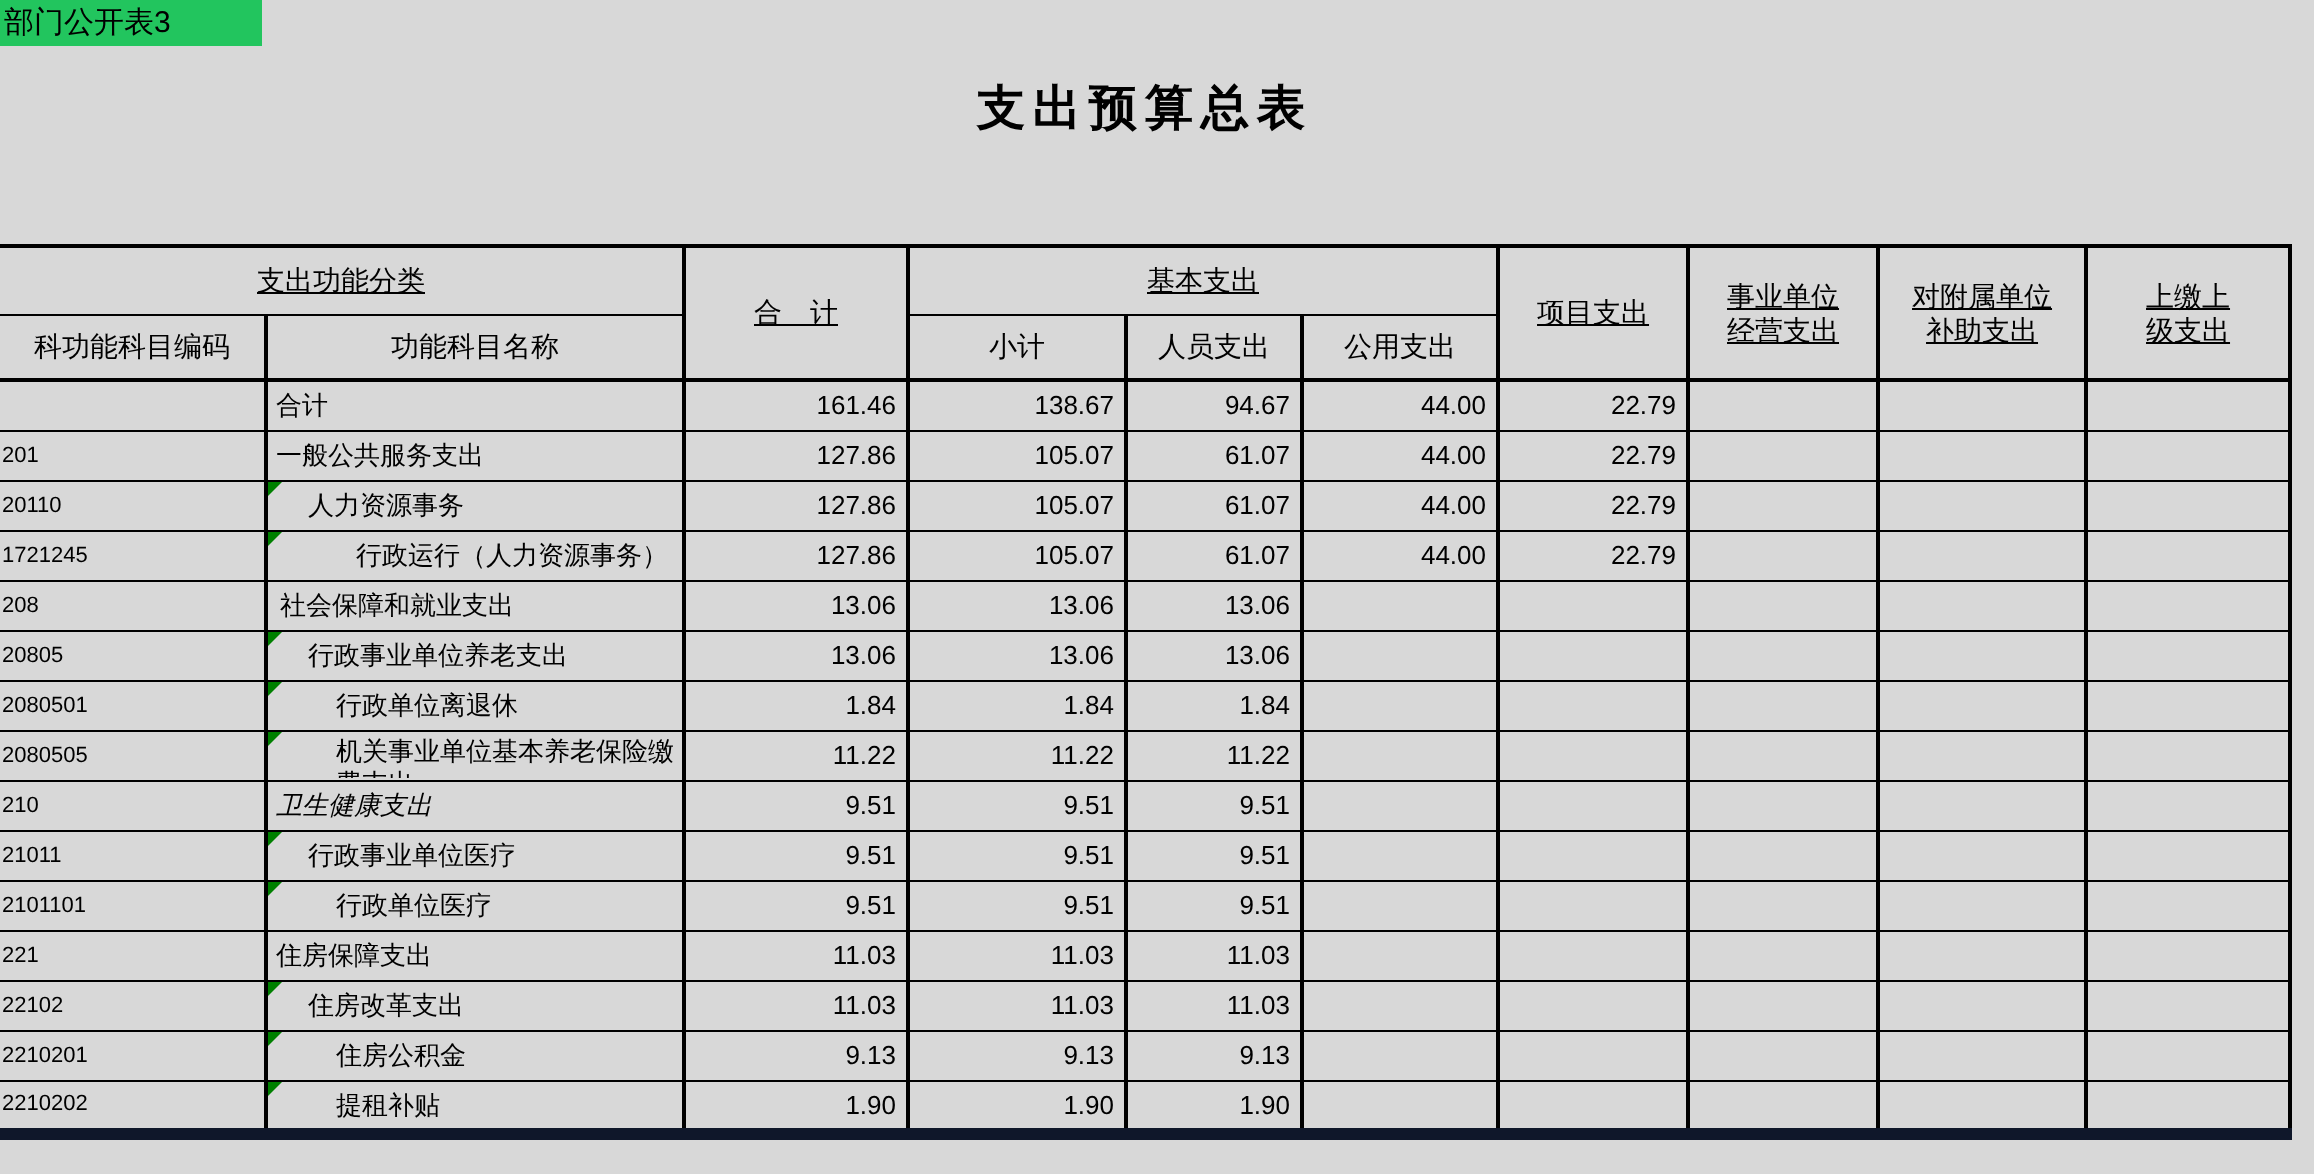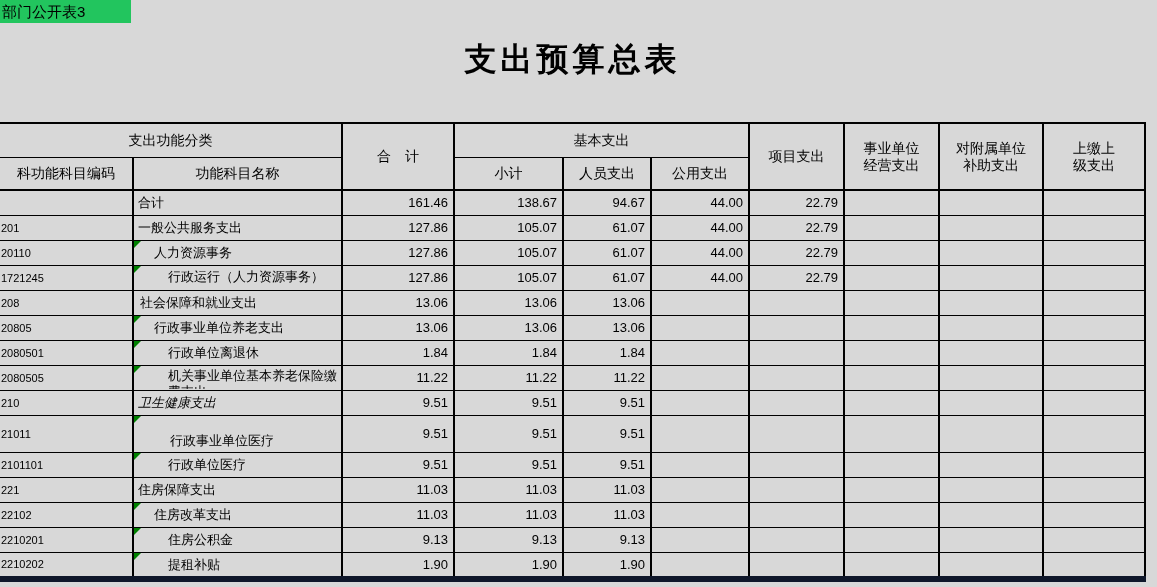--- a/index.html
+++ b/index.html
@@ -20,21 +20,21 @@
     font-size: 15px; line-height: 23px;
     padding-left: 2px;
     white-space: nowrap; overflow: hidden;
   }
 
   .page-title {
     position: absolute; left: 0; top: 38px;
     width: 1145px;
     text-align: center;
     font-family: "Liberation Serif", serif;
-    font-size: 32px; font-weight: bold;
+    font-size: 24px; font-weight: bold;
     letter-spacing: 4px;
   }
 
   .info-line {
     position: absolute; left: 0; top: 97px;
     width: 1145px; height: 20px;
     display: flex; justify-content: space-between; align-items: flex-end;
     font-size: 14px;
   }
 
@@ -56,21 +56,21 @@
   }
   .budget-table tr > th:first-child,
   .budget-table tr > td:first-child { border-left: none; }
   .budget-table thead tr:first-child th { border-top: 2px solid #000; }
   .budget-table thead tr:nth-child(2) th { border-bottom: 2px solid #000; }
   .budget-table thead th.span2 { border-bottom: 2px solid #000; }
   .budget-table tbody tr:last-child td { border-bottom: 6px solid #0f172a; margin-left: 12px; }
 
   .budget-table thead th { text-align: center; vertical-align: middle; }
   .budget-table thead th .hl { white-space: pre-line; line-height: 17px; display: block; }
-  .hr1 { height: 34px; }
+  .hr1 { height: 34px; text-decoration: underline; }
   .hr2 { height: 33px; }
   .budget-table tbody tr { height: 25px; }
 
   td.code {
     font-size: 11px;
     padding-left: 1px;
     white-space: nowrap;
   }
   td.name { position: relative; vertical-align: middle; }
   td.name .nm {
@@ -208,21 +208,21 @@
           <td class="num">44.00</td>
           <td class="num">22.79</td>
           <td class="num"></td>
           <td class="num"></td>
           <td class="num"></td>
         </tr>
         <tr>
           <td class="code">1721245</td>
           <td class="name">
             <span class="tri show"></span>
-            <div class="nm" style="padding-left: 34px; font-family: Liberation Mono, monospace;">行政运行（人力资源事务）</div>
+            <div class="nm" style="padding-left: 44px;">行政运行（人力资源事务）</div>
           </td>
           <td class="num">127.86</td>
           <td class="num">105.07</td>
           <td class="num">61.07</td>
           <td class="num">44.00</td>
           <td class="num">22.79</td>
           <td class="num"></td>
           <td class="num"></td>
           <td class="num"></td>
         </tr>
@@ -296,21 +296,21 @@
           <td class="num"></td>
           <td class="num"></td>
           <td class="num"></td>
           <td class="num"></td>
           <td class="num"></td>
         </tr>
         <tr>
           <td class="code">21011</td>
           <td class="name">
             <span class="tri show"></span>
-            <div class="nm" style="padding-left: 36px; margin-top: 13px;">行政事业单位医疗</div>
+            <div class="nm" style="padding-left: 20px;">行政事业单位医疗</div>
           </td>
           <td class="num">9.51</td>
           <td class="num">9.51</td>
           <td class="num">9.51</td>
           <td class="num"></td>
           <td class="num"></td>
           <td class="num"></td>
           <td class="num"></td>
           <td class="num"></td>
         </tr>

